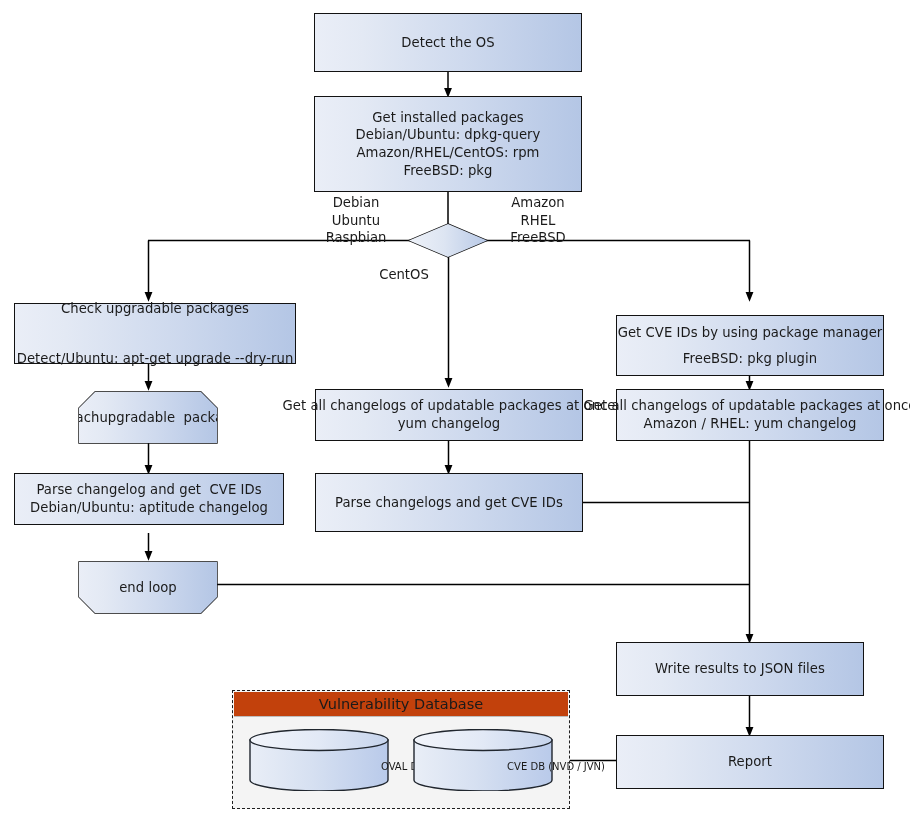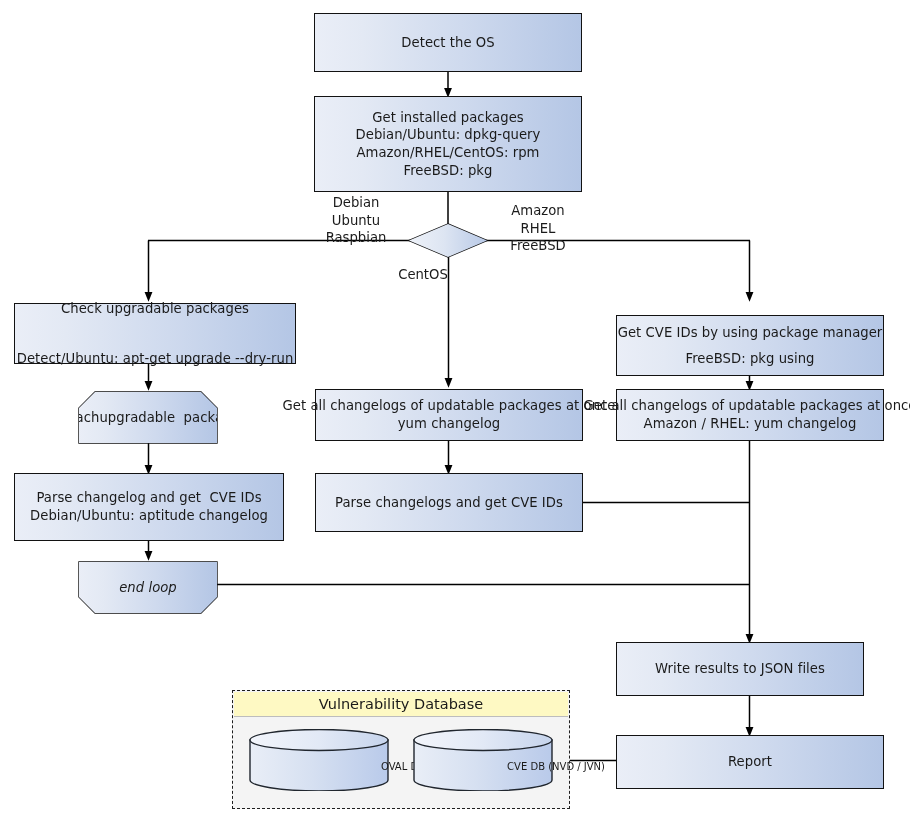--- a/index.html
+++ b/index.html
@@ -79,21 +79,21 @@
   .group-box {
     position: absolute;
     box-sizing: border-box;
     border: 1.6px dashed #1d1d1d;
     background: #f4f4f4;
   }
   .group-title-band {
     position: absolute;
     box-sizing: border-box;
     border-bottom: 1.3px solid #bdbdbd;
-    background: #fef9c3;
+    background: #c2410c;
     display: flex;
     align-items: center;
     justify-content: center;
     font-size: 14.5px;
     color: #1a1a1a;
   }
   .cylinder {
     position: absolute;
   }
   .cyl-label {
@@ -167,56 +167,56 @@
     <span class="txt">Amazon/RHEL/CentOS: rpm</span>
     <span class="txt">FreeBSD: pkg</span>
   </div>
 
   <div class="diamond" style="left:409px; top:224px; width:78px; height:33px;
               clip-path: polygon(50% 0, 100% 50%, 50% 100%, 0 50%);"></div>
 
   <div class="edge-label" style="left:308px; top:194px; width:96px; text-align:center;">Debian
 Ubuntu
 Raspbian</div>
-  <div class="edge-label" style="left:490px; top:194px; width:96px; text-align:center;margin-top:8px;">Amazon
+  <div class="edge-label" style="left:490px; top:194px; width:96px; text-align:center;">Amazon
 RHEL
 FreeBSD</div>
-  <div class="edge-label" style="left:383px; top:266px; width:80px; text-align:center;">CentOS</div>
+  <div class="edge-label" style="left:364px; top:266px; width:80px; text-align:center;">CentOS</div>
 
   <div class="node" style="left:14px; top:303px; width:282px; height:61px; flex-direction:column;gap:32px;">
     <span class="txt">Check upgradable packages</span>
     <span class="txt">Detect/Ubuntu: apt-get upgrade --dry-run</span>
   </div>
 
   <div class="node loop-start" style="left:79px; top:392px; width:138px; height:51px; ">
     <span class="txt">foreach</span>
     <span class="txt">upgradable  packages</span>
   </div>
 
-  <div class="node" style="left:14px; top:473px; width:270px; height:68px; flex-direction:column;">
+  <div class="node" style="left:14px; top:473px; width:270px; height:52px; flex-direction:column;">
     <span class="txt">Parse changelog and get  CVE IDs</span>
     <span class="txt">Debian/Ubuntu: aptitude changelog</span>
   </div>
 
-  <div class="node loop-end" style="left:79px; top:562px; width:138px; height:51px;font-style:italic;">
+  <div class="node loop-end" style="left:79px; top:562px; width:138px; height:51px;">
     <span class="txt">end loop</span>
   </div>
 
   <div class="node overflow" style="left:315px; top:389px; width:268px; height:52px; flex-direction:column;">
     <span class="txt">Get all changelogs of updatable packages at once</span>
     <span class="txt">yum changelog</span>
   </div>
 
   <div class="node" style="left:315px; top:473px; width:268px; height:59px;">
     <span class="txt">Parse changelogs and get CVE IDs</span>
   </div>
 
   <div class="node" style="left:616px; top:315px; width:268px; height:61px; flex-direction:column;gap:8px;">
     <span class="txt">Get CVE IDs by using package manager</span>
-    <span class="txt">FreeBSD: pkg using</span>
+    <span class="txt">FreeBSD: pkg plugin</span>
   </div>
 
   <div class="node overflow" style="left:616px; top:389px; width:268px; height:52px; flex-direction:column;">
     <span class="txt">Get all changelogs of updatable packages at once</span>
     <span class="txt">Amazon / RHEL: yum changelog</span>
   </div>
 
   <div class="node" style="left:616px; top:642px; width:248px; height:54px;">
     <span class="txt">Write results to JSON files</span>
   </div>

